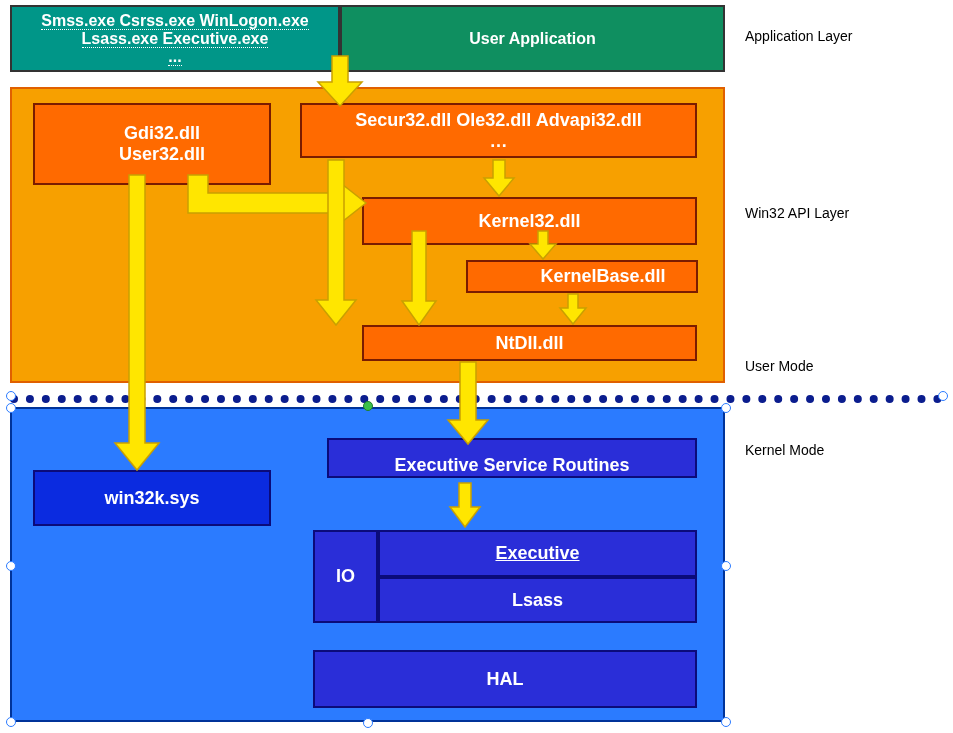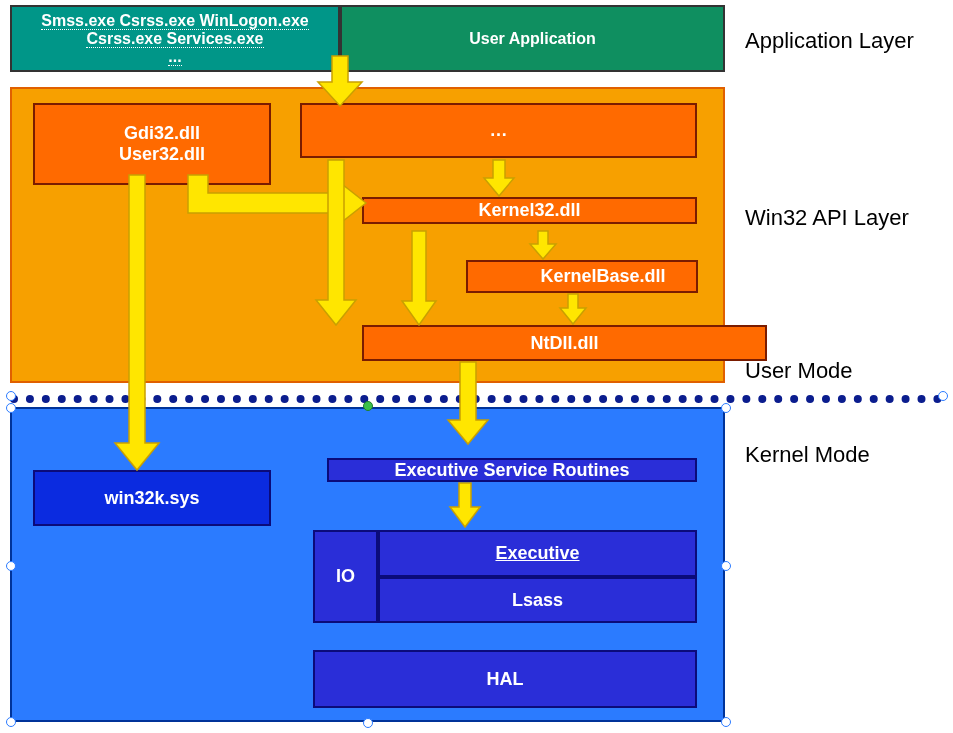--- a/index.html
+++ b/index.html
@@ -5,21 +5,21 @@
   body {
     margin: 0;
     font-family: Arial, Helvetica, sans-serif;
     background: #fff;
     width: 953px;
     height: 733px;
     position: relative;
   }
   .layer-label {
     position: absolute;
-    font-size: 22px;
+    font-size: 14px;
     color: #000;
   }
   .box {
     position: absolute;
     box-sizing: border-box;
     text-align: center;
     color: #fff;
     font-weight: bold;
     display: flex;
     flex-direction: column;
@@ -85,47 +85,48 @@
 </head>
 <body>
 
 <div class="layer-label" style="left:745px; top:28px;">Application Layer</div>
 <div class="layer-label" style="left:745px; top:205px;">Win32 API Layer</div>
 <div class="layer-label" style="left:745px; top:358px;">User Mode</div>
 <div class="layer-label" style="left:745px; top:410px;margin-top:32px;">Kernel Mode</div>
 
 <div class="box sys-procs app-layer" style="left:10px; top:5px; width:330px; height:67px;">
   <div><span>Smss.exe Csrss.exe WinLogon.exe</span></div>
-  <div><span>Csrss.exe Services.exe</span></div>
+  <div><span>Lsass.exe Executive.exe</span></div>
   <div><span>...</span></div>
 </div>
 <div class="box user-app app-layer" style="left:340px; top:5px; width:385px; height:67px;">
   <span>User Application</span>
 </div>
 
 <div class="box api-container" style="left:10px; top:87px; width:715px; height:296px;"></div>
 
 <div class="box api-box" style="left:33px; top:103px; width:238px; height:82px;padding-left:20px;">
   <div>Gdi32.dll</div>
   <div>User32.dll</div>
 </div>
 
 <div class="box api-box" style="left:300px; top:103px; width:397px; height:55px;">
+  <div>Secur32.dll Ole32.dll Advapi32.dll</div>
   <div>…</div>
 </div>
 
-<div class="box api-box" style="left:362px; top:197px; width:335px; height:27px;">
+<div class="box api-box" style="left:362px; top:197px; width:335px; height:48px;">
   <span>Kernel32.dll</span>
 </div>
 
 <div class="box api-box" style="left:466px; top:260px; width:232px; height:33px;padding-left:42px;">
   <span>KernelBase.dll</span>
 </div>
 
-<div class="box api-box" style="left:362px; top:325px; width:405px; height:36px;">
+<div class="box api-box" style="left:362px; top:325px; width:335px; height:36px;">
   <span>NtDll.dll</span>
 </div>
 
 <div class="dotted" style="left:10px; top:395px; width:932px;"></div>
 <div class="sel-handle" style="left:6px;  top:391px;"></div>
 <div class="sel-handle" style="left:938px;top:391px;"></div>
 
 <div class="box kernel-container" style="left:10px; top:407px; width:715px; height:315px;"></div>
 
 <div class="sel-handle green" style="left:363px; top:401px;"></div>
@@ -134,21 +135,21 @@
 <div class="sel-handle" style="left:721px; top:561px;"></div>
 <div class="sel-handle" style="left:6px;   top:403px;"></div>
 <div class="sel-handle" style="left:721px; top:403px;"></div>
 <div class="sel-handle" style="left:6px;   top:717px;"></div>
 <div class="sel-handle" style="left:721px; top:717px;"></div>
 
 <div class="box kernel-box win32k" style="left:33px; top:470px; width:238px; height:56px;">
   <span>win32k.sys</span>
 </div>
 
-<div class="box kernel-box" style="left:327px; top:458px; width:370px; height:24px;">
+<div class="box kernel-box" style="left:327px; top:438px; width:370px; height:40px;justify-content:flex-end;">
   <span>Executive Service Routines</span>
 </div>
 
 <div class="box kernel-box" style="left:313px; top:530px; width:65px; height:93px;">
   <span>IO</span>
 </div>
 <div class="box kernel-box" style="left:378px; top:530px; width:319px; height:47px;text-decoration:underline;">
   <span>Executive</span>
 </div>
 <div class="box kernel-box" style="left:378px; top:577px; width:319px; height:46px;">

